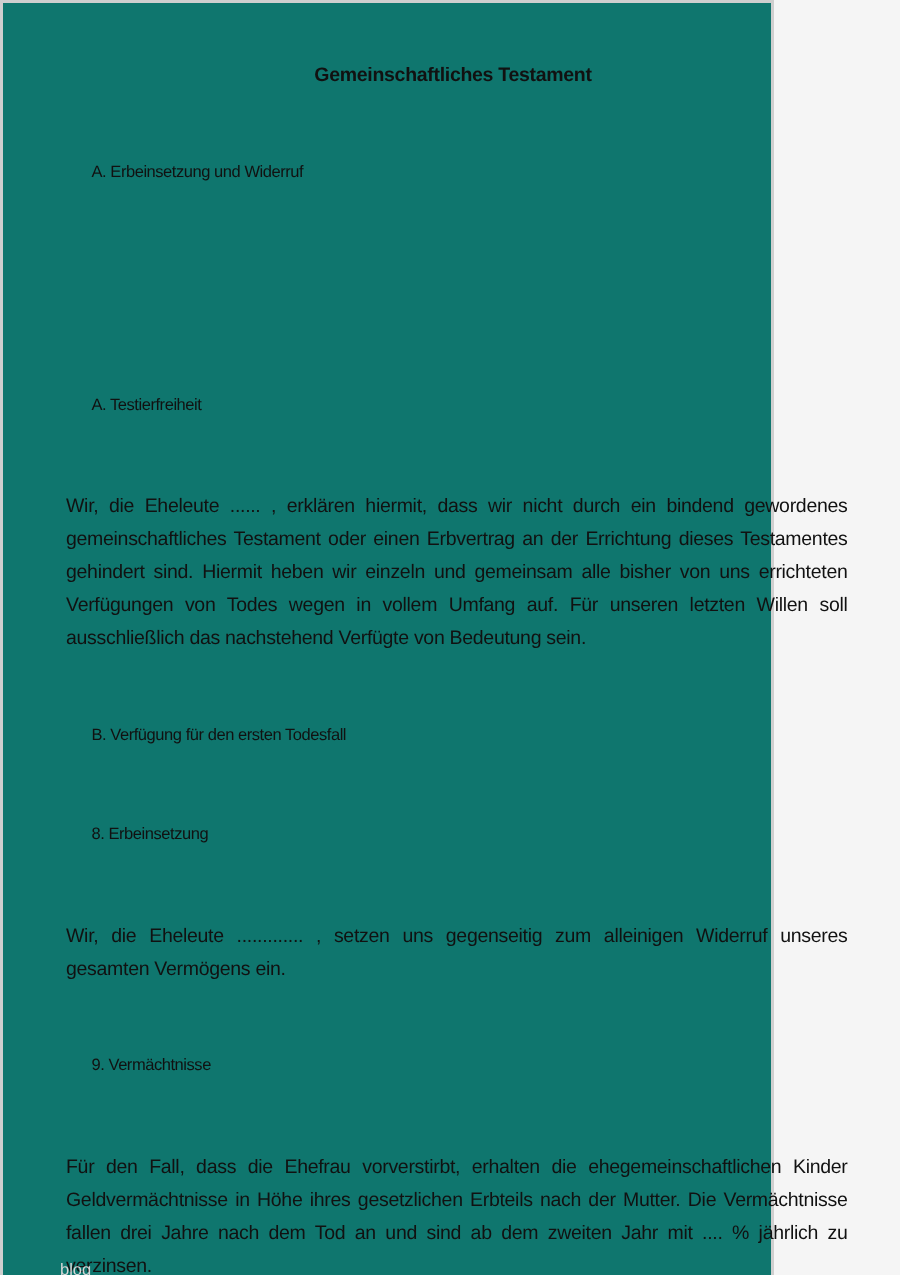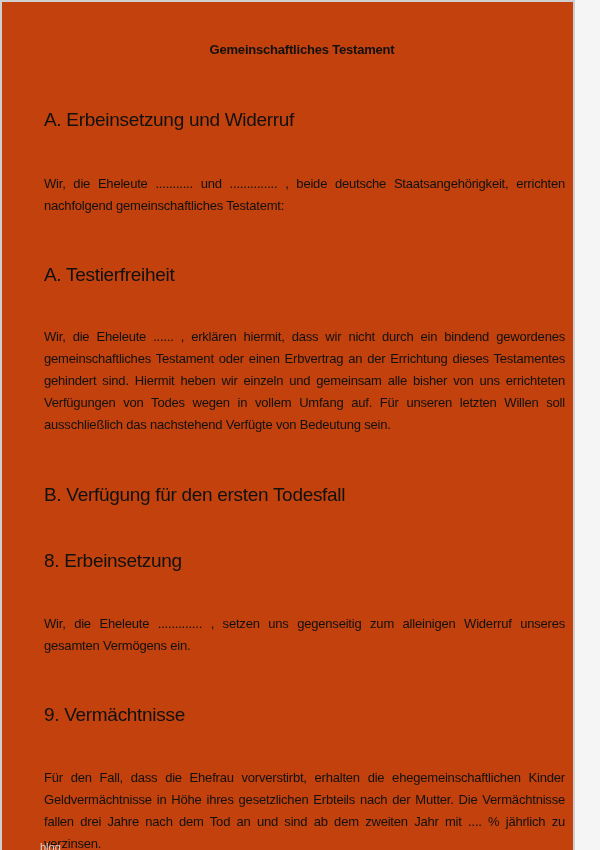--- a/index.html
+++ b/index.html
@@ -4,54 +4,53 @@
   <style>
     html, body { margin: 0; padding: 0; }
     body {
       width: 600px; height: 850px; overflow: hidden;
       background: #f5f5f5;
       font-family: "Liberation Sans", sans-serif;
       color: #111;
     }
     .page {
       position: relative;
-      width: 575px; height: 850px;
+      width: 516px; height: 850px;
       box-sizing: border-box;
       border: 2px solid #cfcfcf;
       border-bottom: none;
-      background: #c2410c;
+      background: #0f766e;
     }
     .title {
       position: absolute; top: 40px; left: 0; width: 600px;
       text-align: center; font-weight: bold; font-size: 13px;
       letter-spacing: -0.2px;
     }
     .h {
-      position: absolute; left: 42px; font-size: 19px;
+      position: absolute; left: 59px; font-size: 11px;
       letter-spacing: -0.3px;
     }
     .p {
       position: absolute; left: 42px; width: 521px;
       font-size: 13px; line-height: 22px; text-align: justify;
       letter-spacing: -0.2px;
     }
     .watermark {
       position: absolute; left: 38px; top: 795px;
       font-size: 11px; color: #d6d6d6; margin-top: 44px;
     }
   </style>
 </head>
 <body>
 
 <div class="page">
   <div class="title">Gemeinschaftliches Testament</div>
 
   <div class="h" style="top:107px">A. Erbeinsetzung und Widerruf</div>
 
-  <div class="p" style="top:171px">Wir, die Eheleute ........... und .............. , beide deutsche Staatsangehörigkeit, errichten nachfolgend gemeinschaftliches Testatemt:</div>
 
   <div class="h" style="top:262px">A. Testierfreiheit</div>
 
   <div class="p" style="top:324px">Wir, die Eheleute ...... , erklären hiermit, dass wir nicht durch ein bindend gewordenes gemeinschaftliches Testament oder einen Erbvertrag an der Errichtung dieses Testamentes gehindert sind. Hiermit heben wir einzeln und gemeinsam alle bisher von uns errichteten Verfügungen von Todes wegen in vollem Umfang auf. Für unseren letzten Willen soll ausschließlich das nachstehend Verfügte von Bedeutung sein.</div>
 
   <div class="h" style="top:482px">B. Verfügung für den ersten Todesfall</div>
 
   <div class="h" style="top:548px">8. Erbeinsetzung</div>
 
   <div class="p" style="top:611px">Wir, die Eheleute ............. , setzen uns gegenseitig zum alleinigen Widerruf unseres gesamten Vermögens ein.</div>

